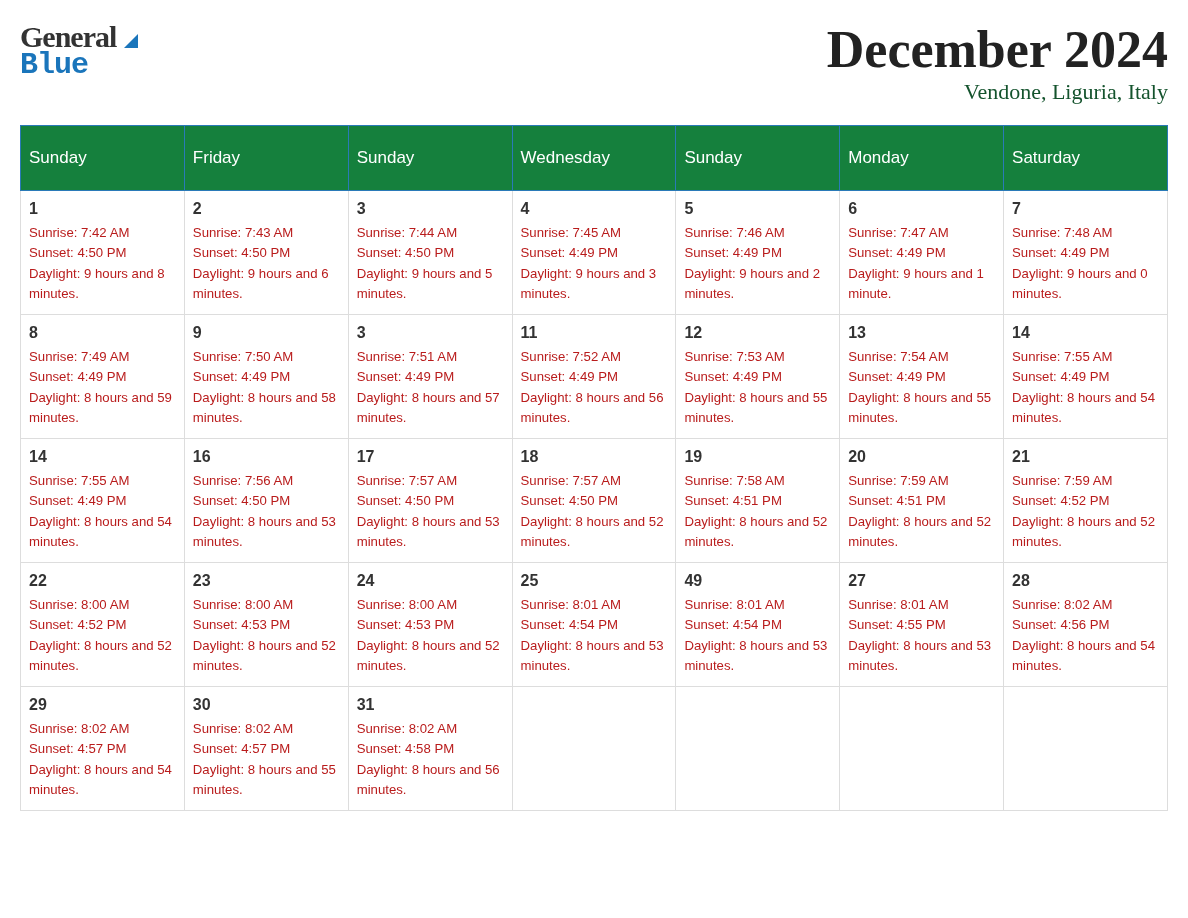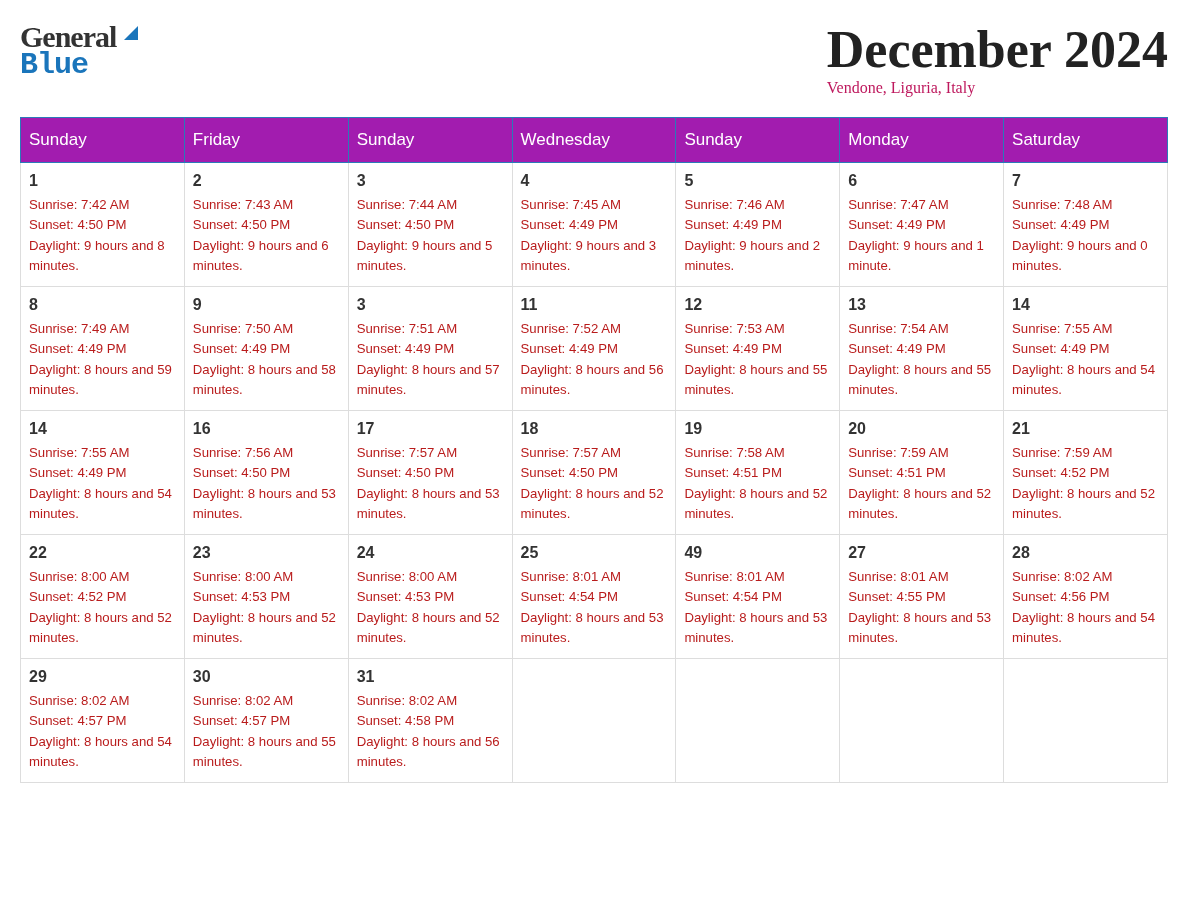--- a/index.html
+++ b/index.html
@@ -10,41 +10,41 @@
       width: 1188px;
       min-height: 918px;
     }
     .header {
       display: flex;
       justify-content: space-between;
       align-items: flex-start;
       margin-bottom: 20px;
     }
     .title-block {
-      text-align: left;
+      text-align: right;
     }
     .calendar-title {
       font-size: 52px;
       font-weight: bold;
       color: #222;
       font-family: Georgia, serif;
     }
     .calendar-subtitle {
-      font-size: 16px;
-      color: #be185d;
+      font-size: 22px;
+      color: #14532d;
       font-family: Georgia, serif;
     }
     .calendar-table {
       width: 100%;
       border-collapse: collapse;
     }
     .calendar-table th {
-      background-color: #a21caf;
+      background-color: #15803d;
       color: #fff;
-      padding: 12px 8px;
+      padding: 22px 8px;
       text-align: left;
       font-size: 17px;
       font-weight: normal;
       border: 1px solid #2a7ab8;
     }
     .calendar-table td {
       vertical-align: top;
       padding: 6px 8px 10px 8px;
       border: 1px solid #ddd;
       width: 14.28%;
@@ -67,21 +67,21 @@
     .empty-cell {
       background: #fff;
     }
     .logo-container {
       display: flex;
       flex-direction: column;
       align-items: flex-start;
     }
     .logo-row1 {
       display: flex;
-      align-items: flex-start;
+      align-items: flex-end;
     }
     .logo-text-general {
       font-size: 30px;
       font-weight: bold;
       color: #333;
       font-family: Georgia, serif;
       letter-spacing: -1px;
     }
     .logo-row2 {
       font-size: 30px;

